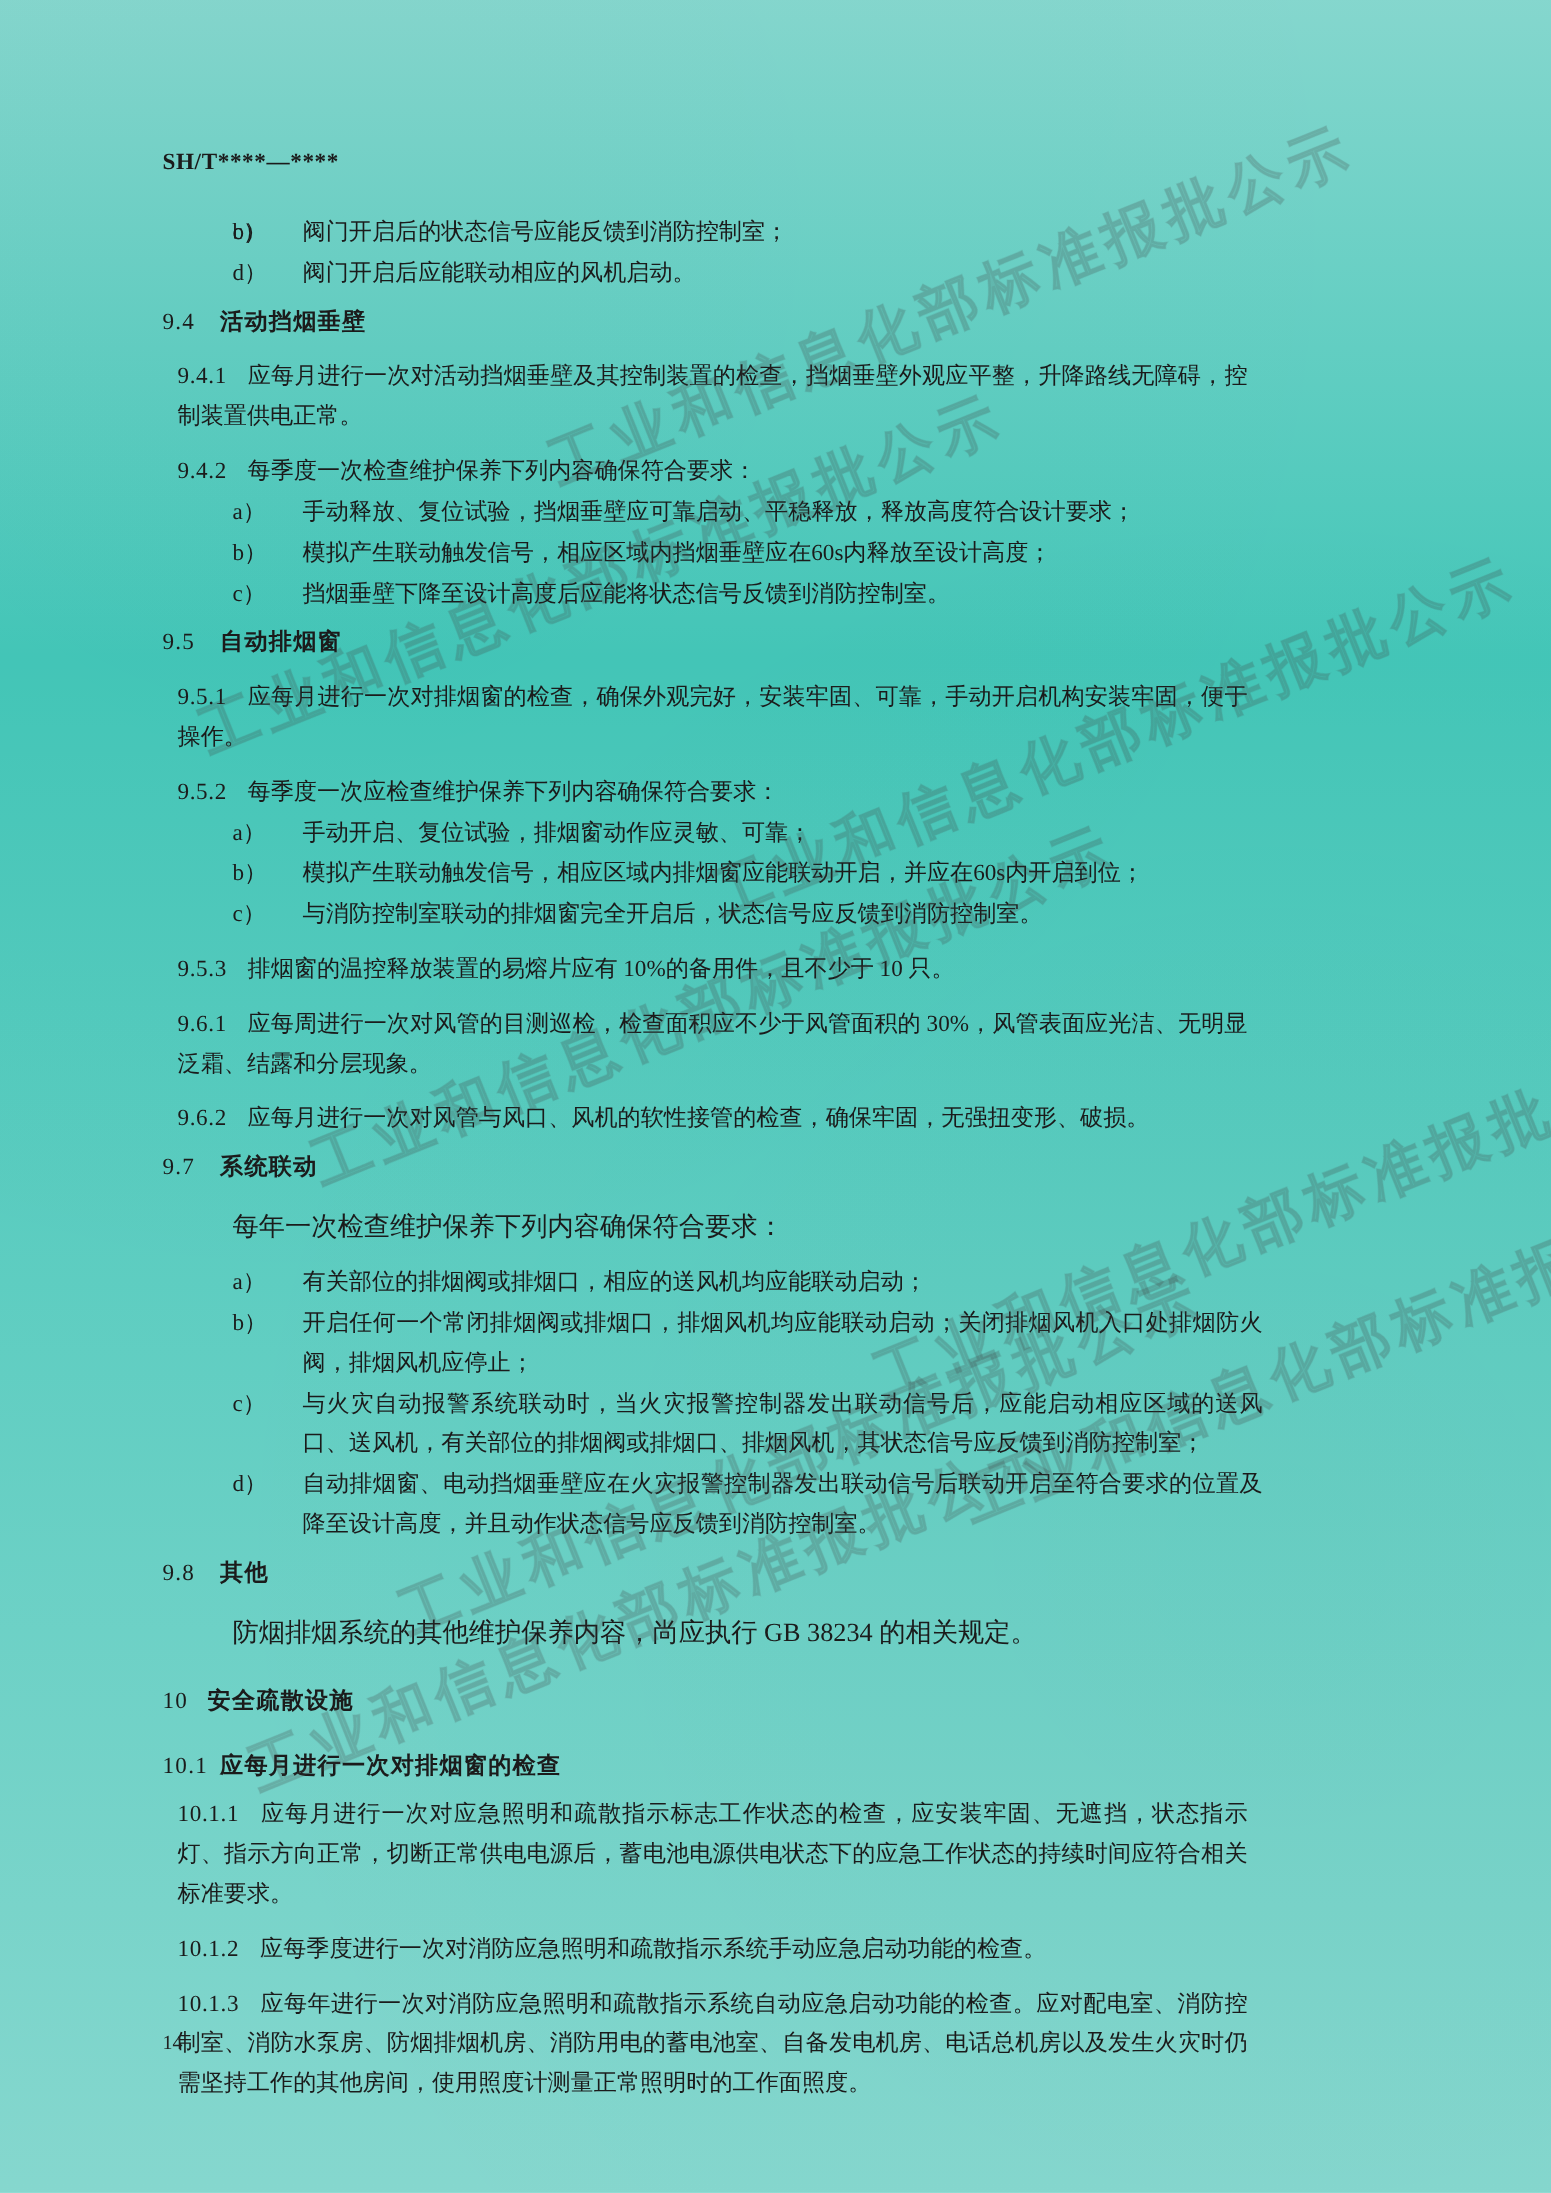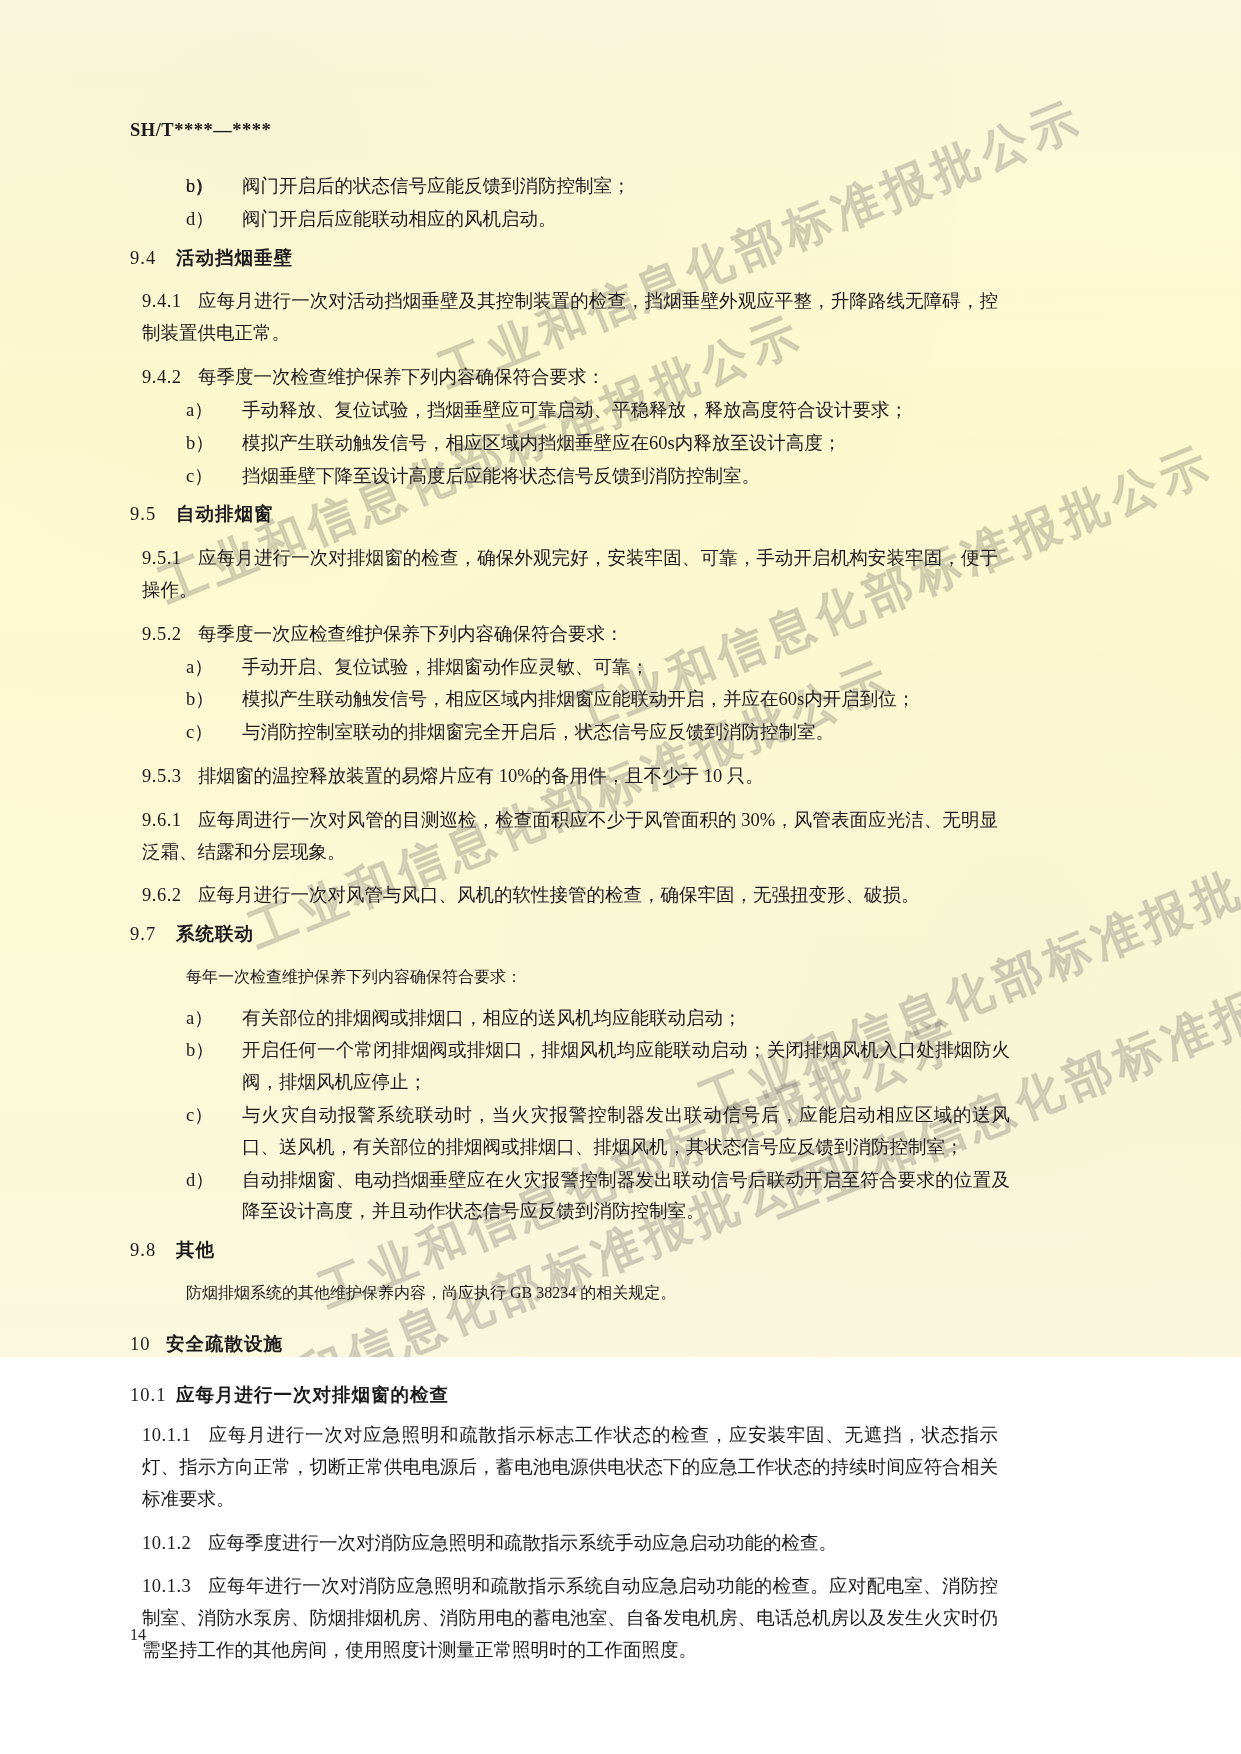--- a/index.html
+++ b/index.html
@@ -12,22 +12,22 @@
     height: 1754px;
     position: relative;
     font-family: "Liberation Serif", "DejaVu Serif", serif;
     color: #1b1b1b;
     overflow: hidden;
   }
   .page {
     position: absolute;
     left: 0; top: 0;
     width: 1241px;
-    height: 1357px;
-    background: #fef9c3;
+    height: 1754px;
+    background: #14b8a6;
   }
   
   .page::before {
     content: "";
     position: absolute;
     inset: 0;
     background:
       radial-gradient(circle at 20% 12%, rgba(0,0,0,0.012), rgba(0,0,0,0) 55%),
       radial-gradient(circle at 82% 70%, rgba(0,0,0,0.015), rgba(0,0,0,0) 60%),
       linear-gradient(180deg, rgba(245,245,245,0.5), rgba(255,255,255,0.2) 30%, rgba(246,246,246,0.5));
@@ -76,21 +76,21 @@
     text-align: justify;
     margin-bottom: 1px;
   }
   .para .num {
     display: inline-block;
     min-width: 56px;
     letter-spacing: 0.5px;
   }
   .para.wide .num { min-width: 66px; }
   .indent-para {
-    font-size: 16px;
+    font-size: 21px;
     line-height: 1.72;
     text-indent: 44px;
     text-align: justify;
   }
   ol.alpha {
     list-style: none;
     margin: 0;
     padding: 0;
   }
   ol.alpha li {

